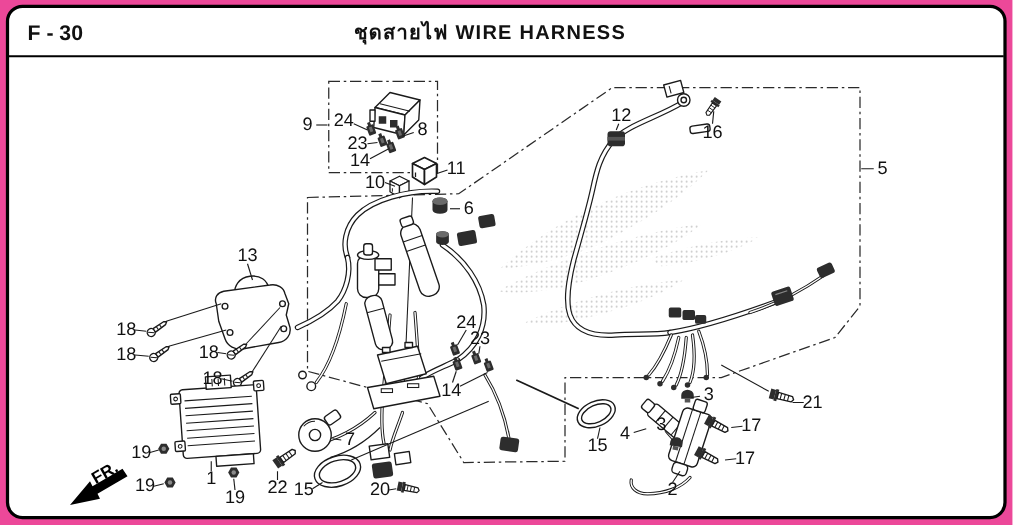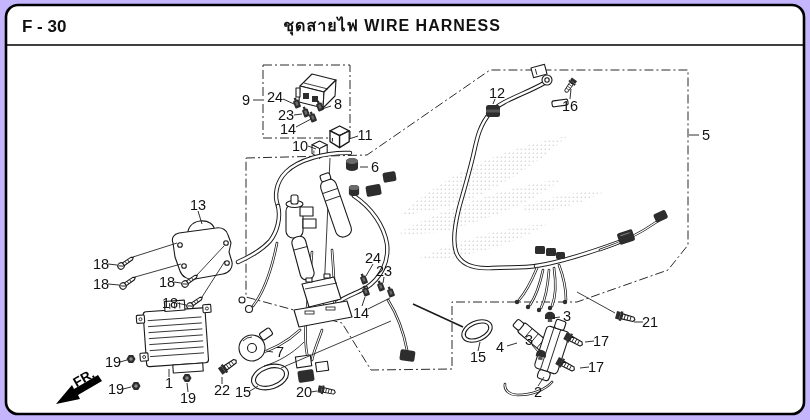--- a/index.html
+++ b/index.html
@@ -1,16 +1,16 @@
 <!DOCTYPE html>
 <html><head>
 <meta charset="utf-8">
 <style>
   html,body{margin:0;padding:0;background:#ffffff;}
-  .page{position:relative;width:810px;height:420px;background:#c4b5fd;overflow:hidden;
+  .page{position:relative;width:810px;height:420px;background:#ec4899;overflow:hidden;
         font-family:"Liberation Sans",sans-serif;}
   svg{position:absolute;left:0;top:0;}
   
   .ln{fill:none;stroke:#1a1a1a;stroke-width:1.1;stroke-linejoin:round;stroke-linecap:round;}
   .fw{fill:#ffffff;stroke:#1a1a1a;stroke-width:1.1;stroke-linejoin:round;}
   .fd{fill:#2d2d2d;stroke:none;}
   .fg{fill:#555555;stroke:none;}
   .thin{fill:none;stroke:#1a1a1a;stroke-width:.85;}
   .tubeO{fill:none;stroke:#1a1a1a;stroke-width:4.4;stroke-linecap:round;}
   .tubeI{fill:none;stroke:#ffffff;stroke-width:2.5;stroke-linecap:round;}

